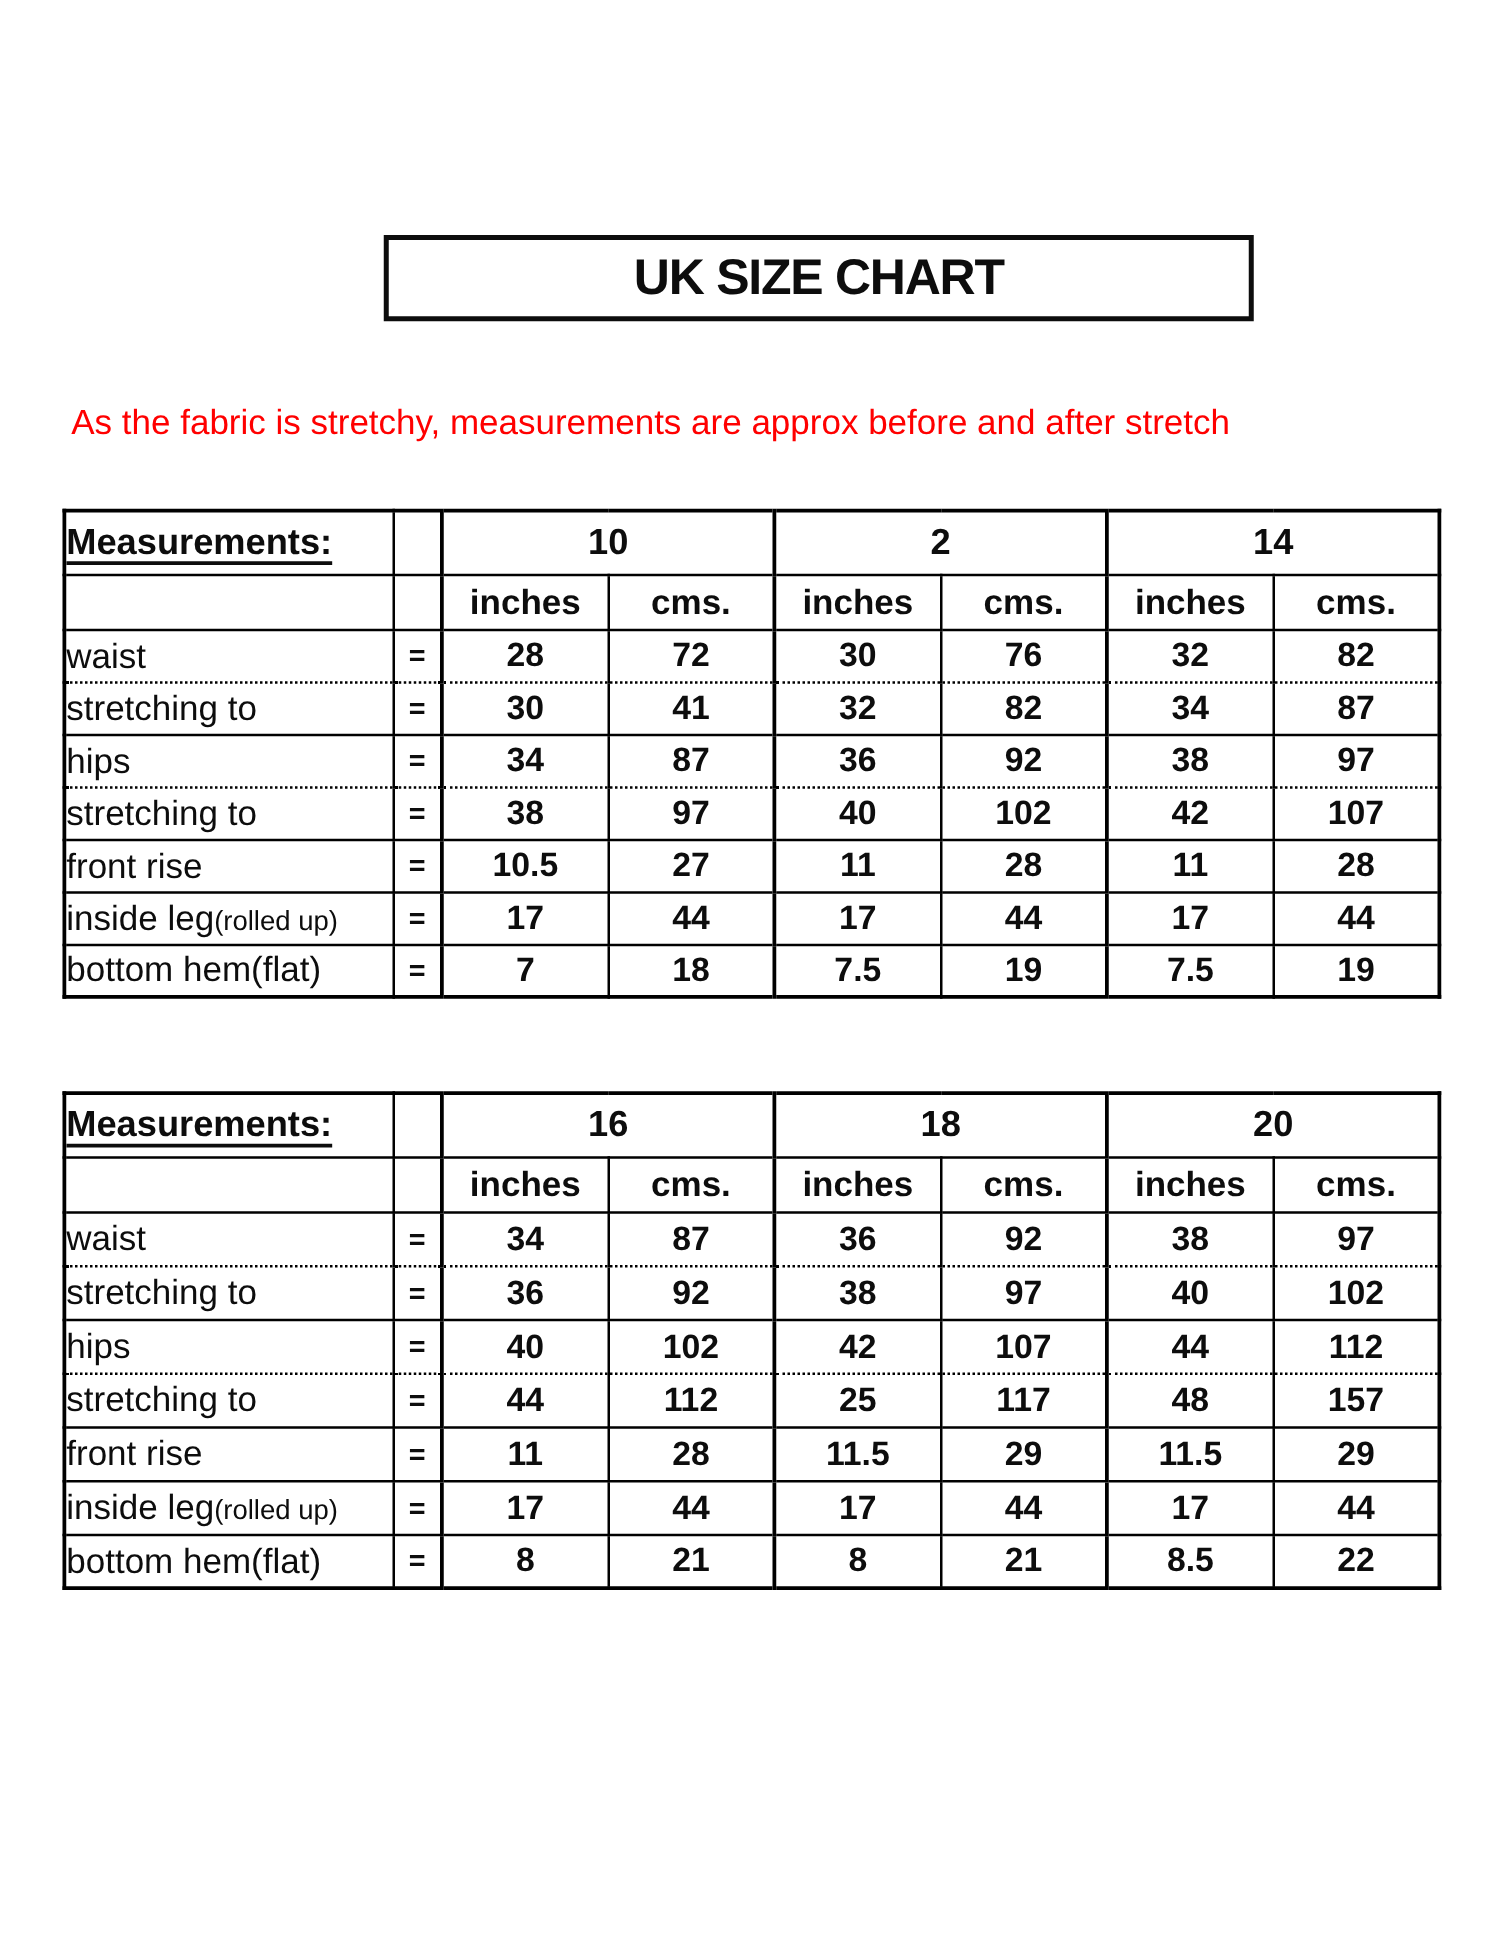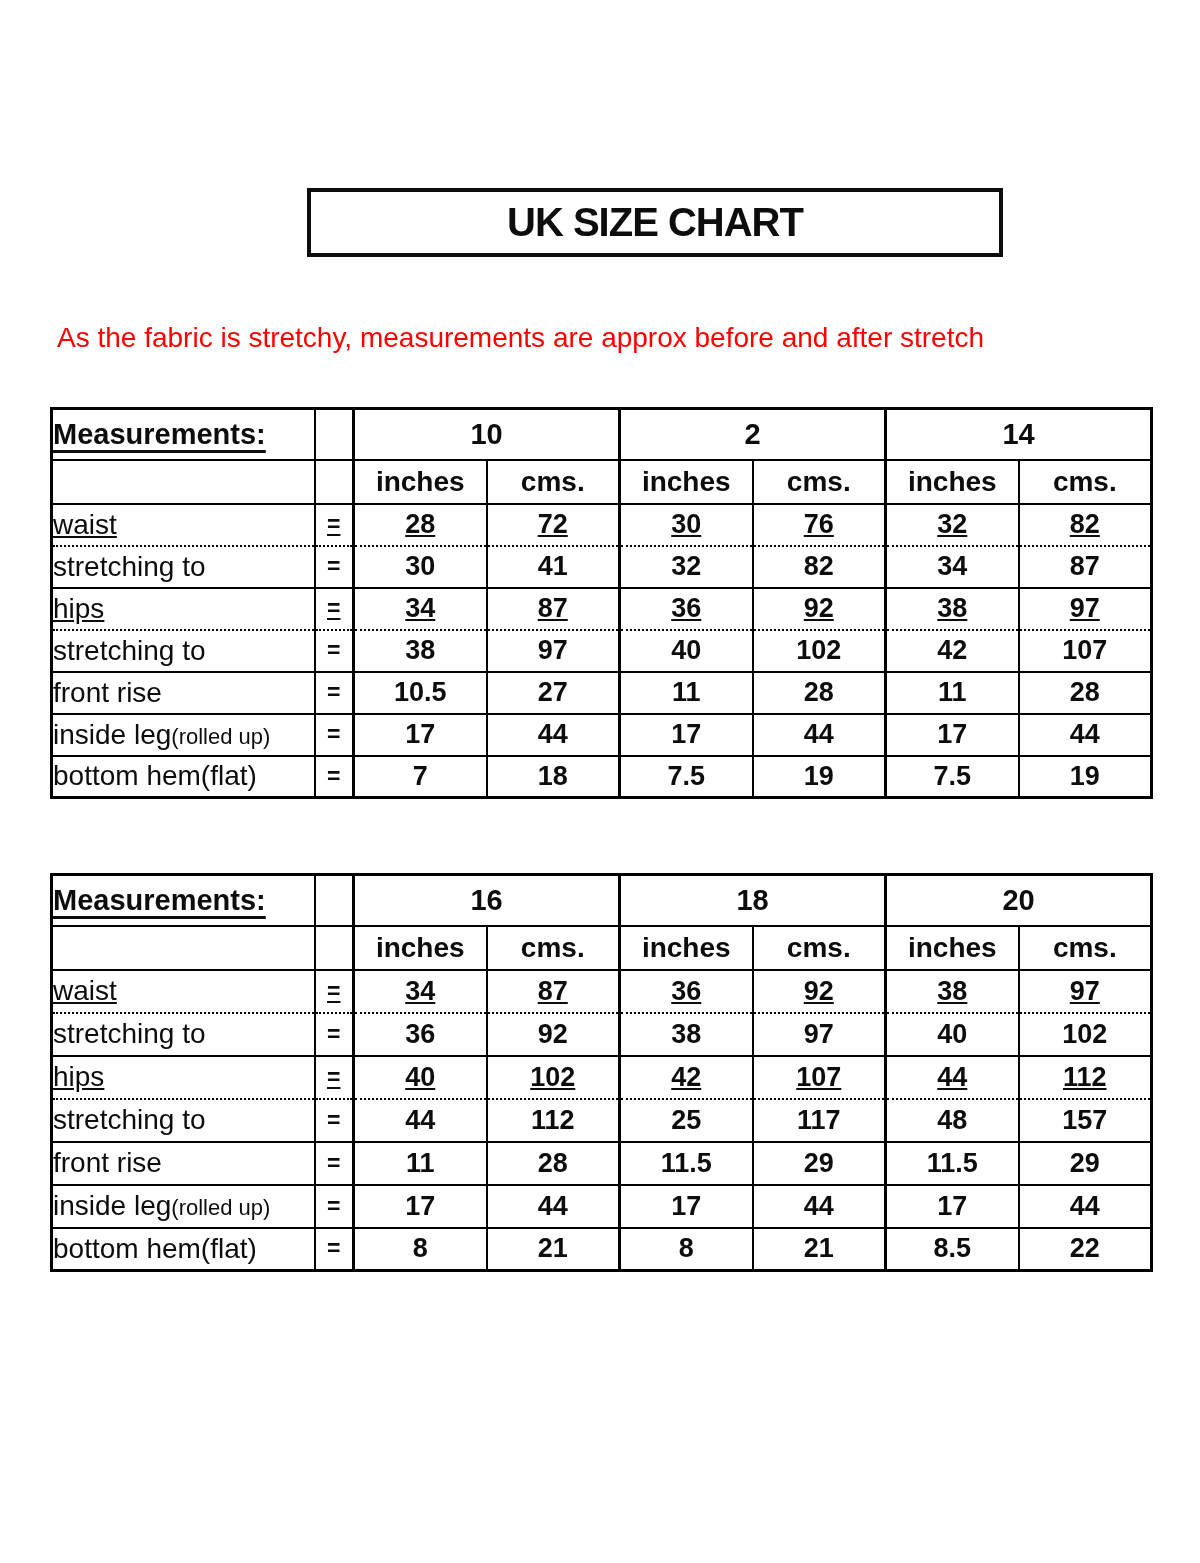--- a/index.html
+++ b/index.html
@@ -40,21 +40,21 @@
   #table-0 { top:407px; }
   #table-1 { top:873px; }
 
   table.size-table td {
     border-right:2px solid #000;
     border-bottom:2px solid #000;
     padding:0; vertical-align:middle; overflow:hidden;
     box-sizing:border-box;
   }
   table.size-table td.group-start { border-left:3px solid #000; }
-  table.size-table tr.dotted > td { border-bottom:2px dotted #000;text-decoration:underline; }
+  table.size-table tr.dotted > td { border-bottom:2px dotted #000; }
 
   tr.h1 { height:51px; }
   tr.h2 { height:44px; }
   tr.data-row { height:42px; }
   #table-1 tr.data-row { height:43px; }
 
   .corner-label {
     font-weight:bold; font-size:29px; padding-left:7px;
     text-decoration:underline;
     text-decoration-thickness:3px;

